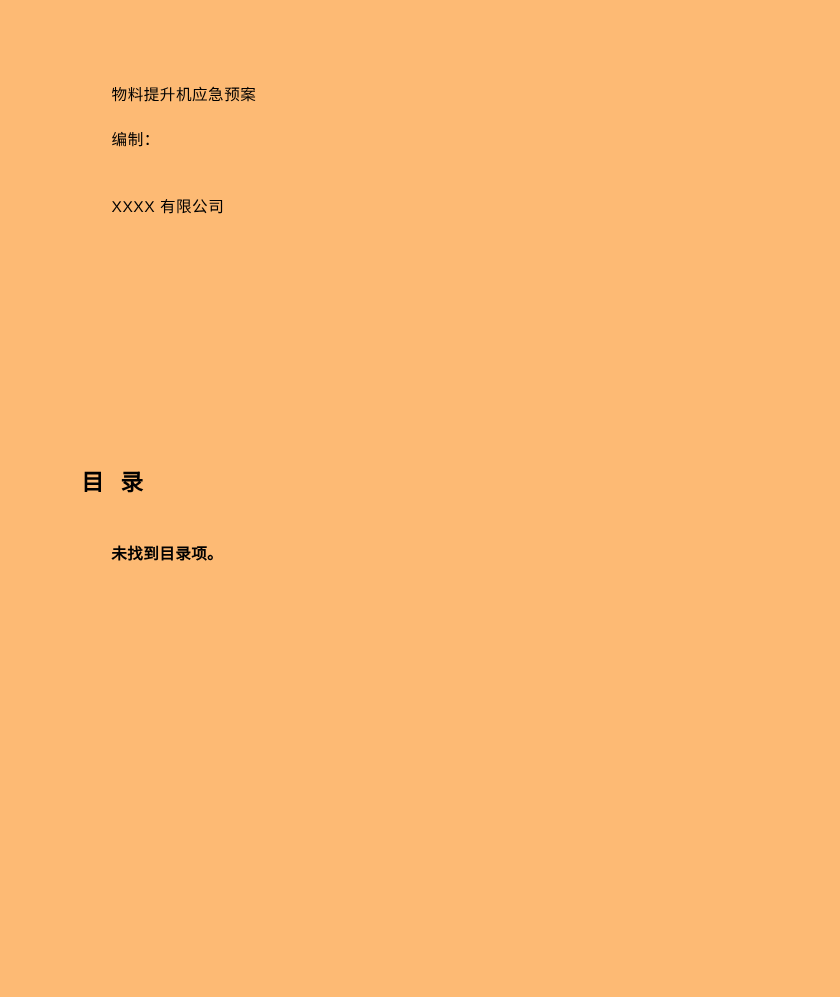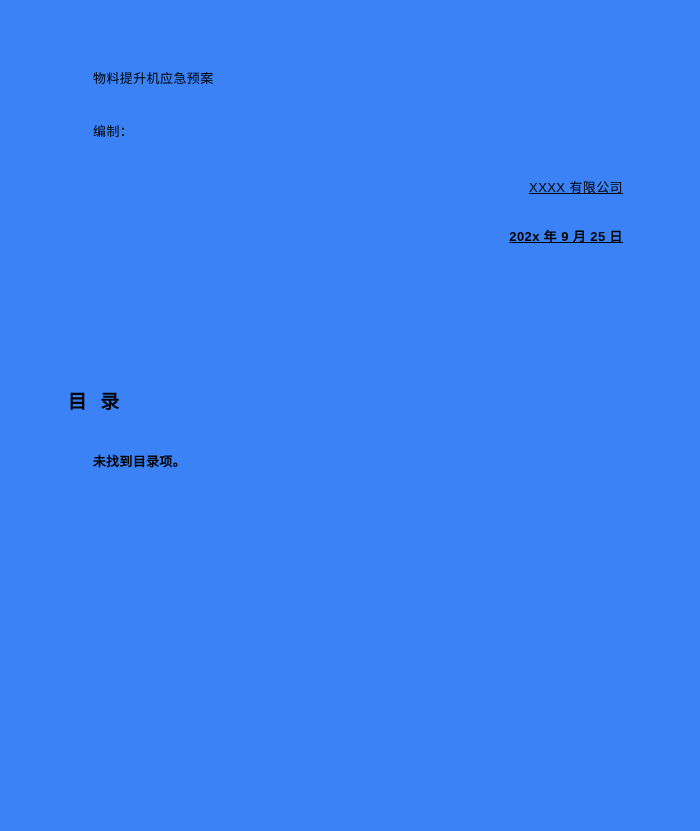--- a/index.html
+++ b/index.html
@@ -12,45 +12,44 @@
     width: 700px;
     height: 831px;
     position: relative;
     font-family: "Liberation Sans", "DejaVu Sans", sans-serif;
     color: #000000;
     overflow: hidden;
   }
   .page {
     position: absolute;
     inset: 0;
-    background: #3b82f6;
+    background: #fdba74;
   }
   .doc-body {
     position: absolute;
     left: 93px;
     top: 60px;
     width: 530px;
   }
   .line {
     font-size: 13px;
     line-height: 18px;
     letter-spacing: 0.4px;
     white-space: pre;
   }
   .title-line {
     margin-top: 10px;
     margin-bottom: 0;
   }
   .field-line {
-    margin-top: 35px;
+    margin-top: 20px;
   }
   .centered {
-    text-align: right;
+    text-align: left;
     width: 530px;
-    text-decoration: underline;
   }
   .company-line {
     margin-top: 38px;
     font-size: 13px;
   }
   .date-line {
     margin-top: 31px;
     font-size: 13px;
     font-weight: bold;
   }
@@ -81,21 +80,20 @@
   <div class="doc-body">
 
     <div class="line title-line">物料提升机应急预案</div>
 
     <div class="line field-line">编制：</div>
 
 
 
     <div class="line centered company-line">XXXX 有限公司</div>
 
-    <div class="line centered date-line">202x 年 9 月 25 日</div>
 
   </div>
 
   <div class="toc-heading">目  录</div>
 
   <div class="toc-empty">未找到目录项。</div>
 
 </div>
 
 </body></html>

